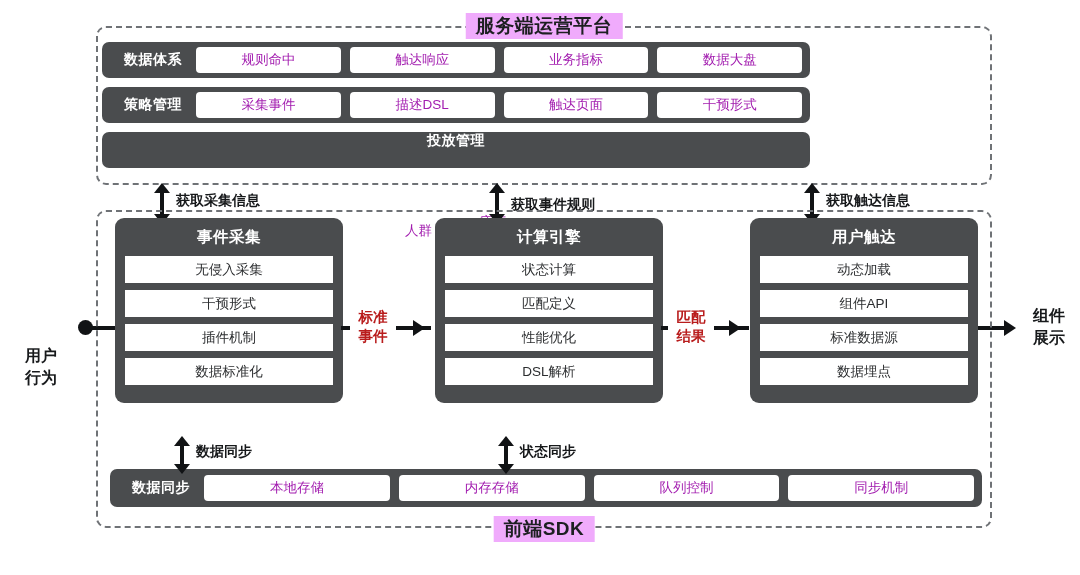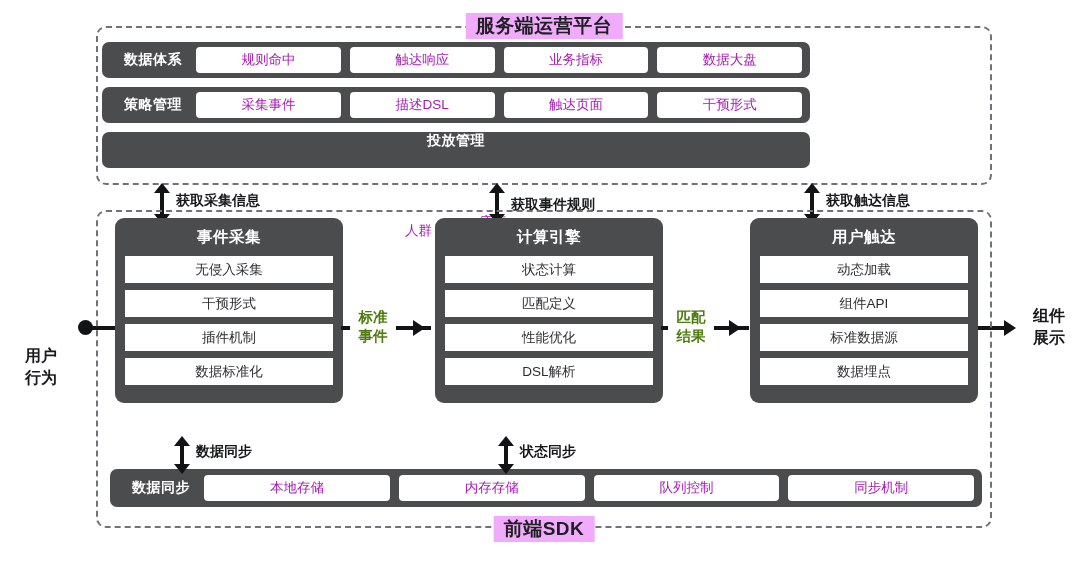--- a/index.html
+++ b/index.html
@@ -78,21 +78,21 @@
   }
   .arrow-up{border-bottom:10px solid #111315;}
   .arrow-down{border-top:10px solid #111315;}
 
   .hconn{position:absolute;height:4px;background:#111315;}
   .arrow-right{
     position:absolute;width:0;height:0;border-top:8px solid transparent;
     border-bottom:8px solid transparent;border-left:12px solid #111315;
   }
   .flow-label{
-    position:absolute;font-size:14.5px;font-weight:bold;color:#4d7c0f;
+    position:absolute;font-size:14.5px;font-weight:bold;color:#b91c1c;
     text-align:center;line-height:19px;white-space:nowrap;background:#ffffff;
     padding:0 2px;
   }
   .io-label{
     position:absolute;font-size:16px;font-weight:bold;color:#17191b;
     text-align:center;line-height:22px;white-space:nowrap;
   }
   .dot{position:absolute;width:15px;height:15px;border-radius:50%;background:#111315;}
 </style>
 </head>

